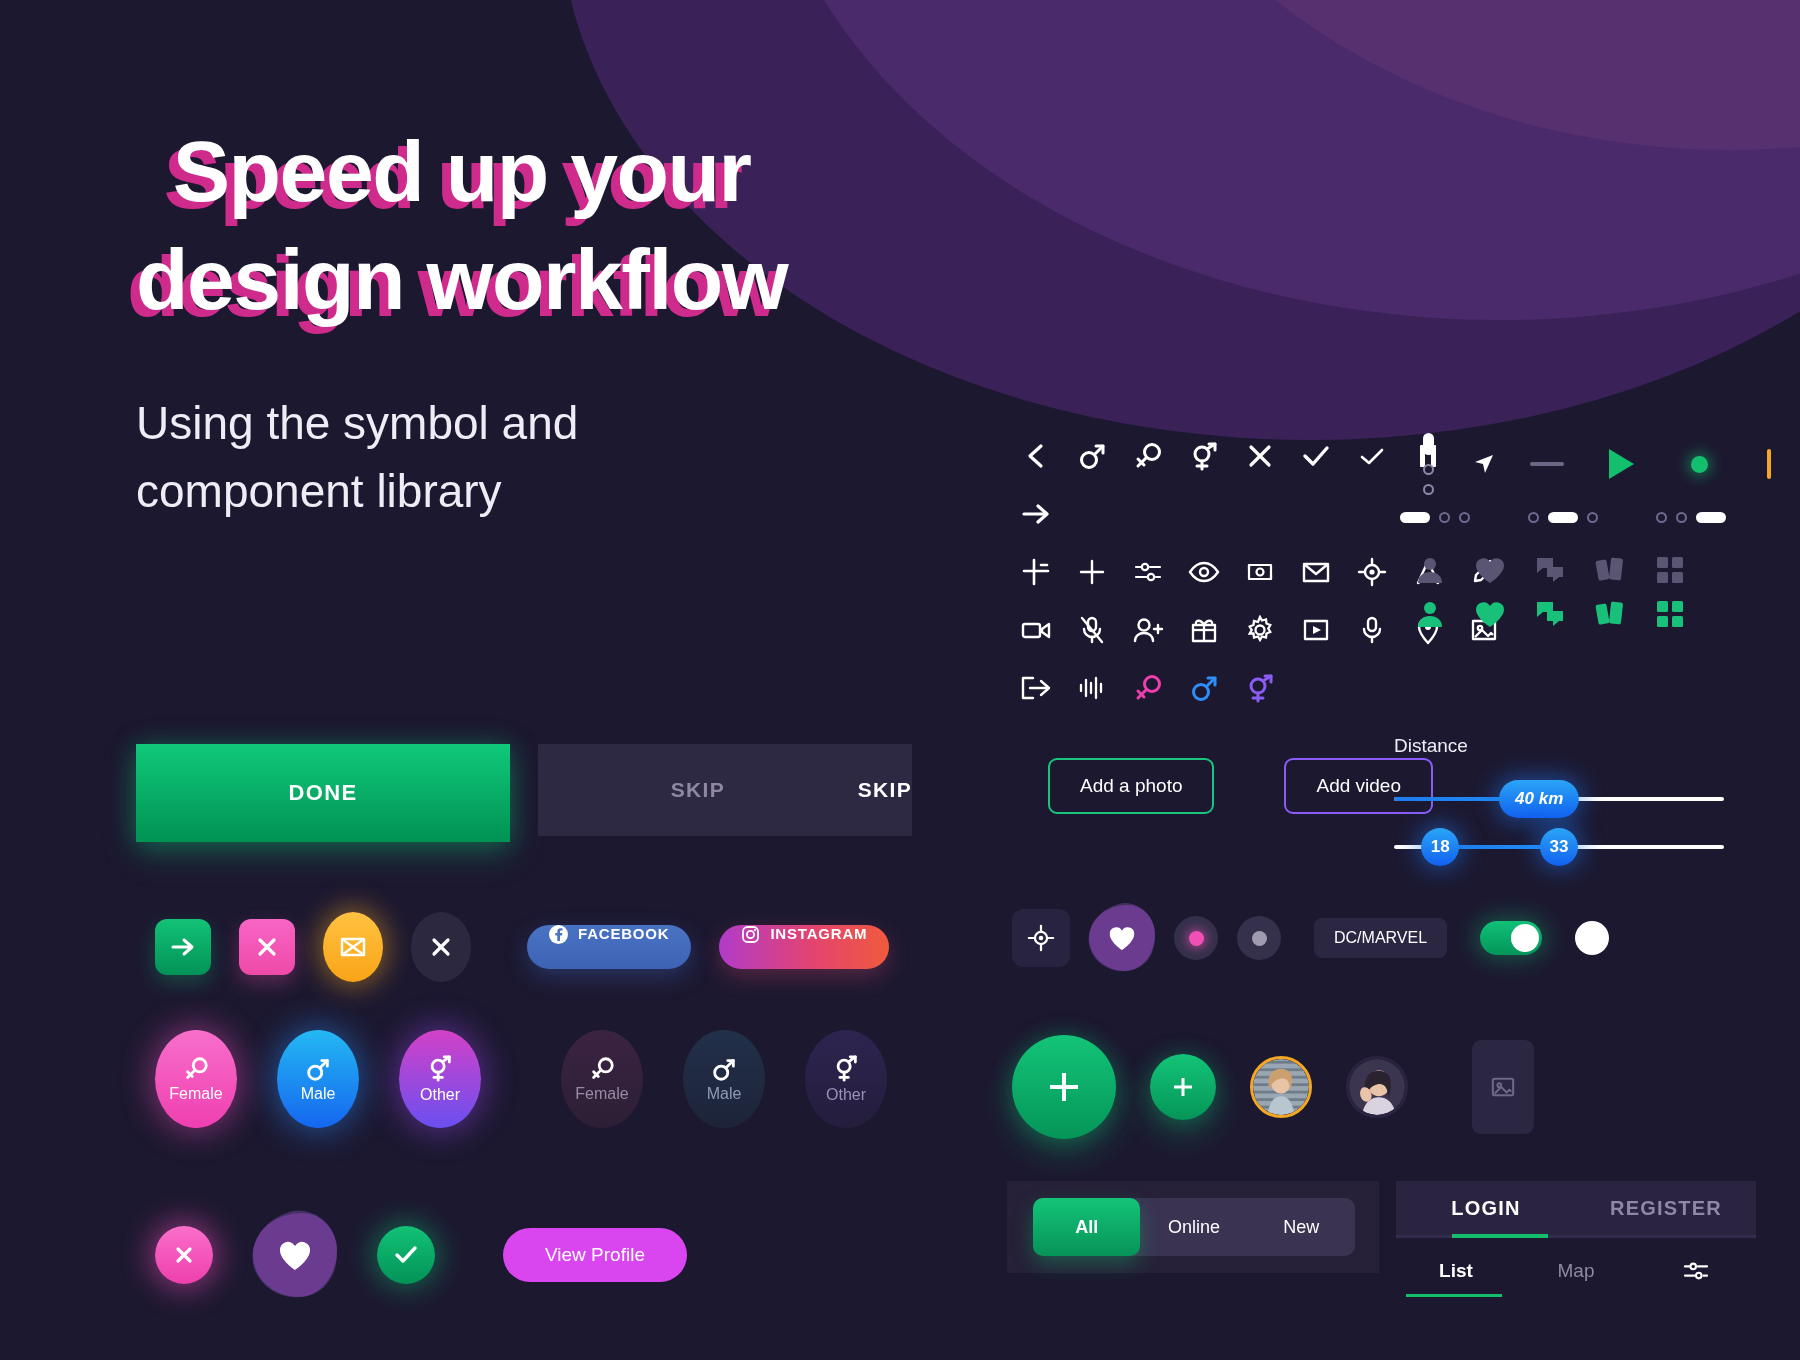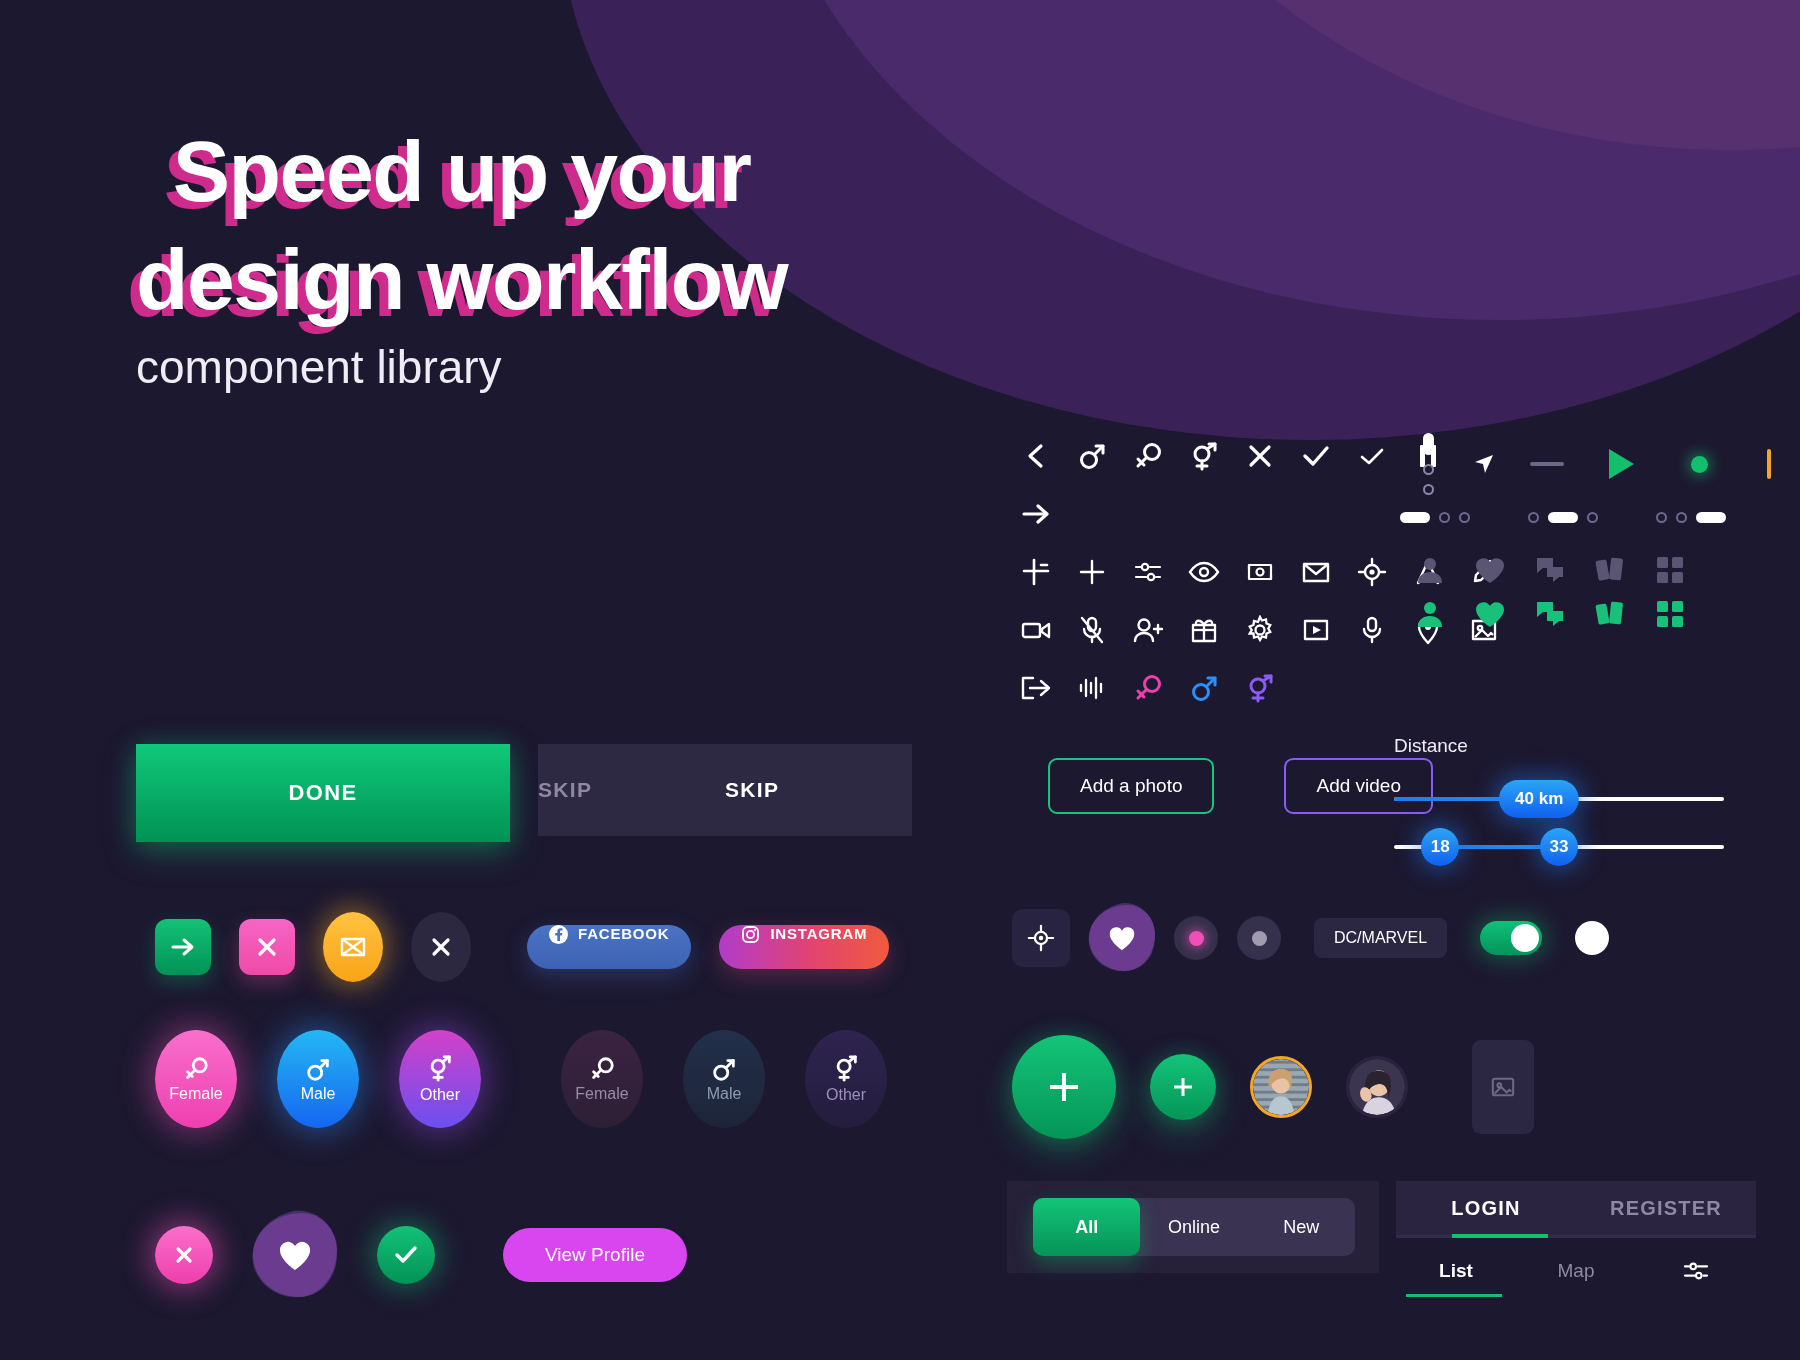--- a/index.html
+++ b/index.html
@@ -90,21 +90,21 @@
     background: linear-gradient(180deg, #0fc97a 0%, #019254 100%);
     color: #fff; font-size: 22px; font-weight: bold; letter-spacing: 1.4px;
     display: flex; align-items: center; justify-content: center;
     box-shadow: 0 10px 30px rgba(16,180,110,.35), 0 0 24px rgba(16,180,110,.25);
   }
   .skipnext {
     position: absolute; left: 538px; top: 744px;
     width: 374px; height: 92px;
     background: #2e2943; display: flex; align-items: center;
   }
-  .skipnext > div { flex: 1; text-align: left; font-size: 21px; letter-spacing: 1.3px; font-weight: bold; }
+  .skipnext > div { flex: 1; text-align: right; font-size: 21px; letter-spacing: 1.3px; font-weight: bold; }
   .sn-skip { color: #8e88a5; }
   .sn-next { color: #ffffff; }
 
   
   .chip-sq {
     width: 56px; height: 56px; border-radius: 12px;
     display: flex; align-items: center; justify-content: center;
   }
   .chip-green { background: linear-gradient(180deg,#12c277,#039257); box-shadow: 0 8px 20px rgba(16,180,110,.3); }
   .chip-pink  { background: linear-gradient(180deg,#f765c4,#ef4aa8); box-shadow: 0 8px 20px rgba(240,80,170,.3); }
@@ -191,20 +191,21 @@
   .slider-track { position: relative; height: 4px; background: #ffffff; border-radius: 2px; }
   .slider-fill { position: absolute; top: 0; left: 0; height: 4px; border-radius: 2px;
     background: linear-gradient(90deg,#1e7df0,#1f8ef5); }
   .knob-pill {
     position: absolute; top: 50%; transform: translate(-50%,-50%);
     height: 38px; border-radius: 19px; padding: 0 16px;
     background: linear-gradient(180deg,#2aa5f7,#1161ef);
     color: #fff; font-size: 17px; font-weight: bold;
     display: flex; align-items: center; justify-content: center;
     box-shadow: 0 0 22px 5px rgba(30,120,240,.45);
+    font-style: italic;
   }
   .knob-circ {
     position: absolute; top: 50%; transform: translate(-50%,-50%);
     width: 38px; height: 38px; border-radius: 50%;
     background: linear-gradient(180deg,#2aa5f7,#1161ef);
     color: #fff; font-size: 17px; font-weight: bold;
     display: flex; align-items: center; justify-content: center;
     box-shadow: 0 0 22px 5px rgba(30,120,240,.45);
   }
 
@@ -297,20 +298,21 @@
 
 <div id="stage">
 
   <div class="bg-arc-1"></div>
   <div class="bg-arc-2"></div>
   <div class="bg-arc-3"></div>
 
   <div class="hero">
     <div class="hero-title">Speed up your</div>
     <div class="hero-title">design workflow</div>
+    <div class="hero-sub">Using the symbol and</div>
     <div class="hero-sub" style="margin-top:0">component library</div>
   </div>
 
   <div class="icon-grid">
 
     <div class="icon-line">
       <span class="icon-cell">
         <svg width="26" height="30" viewBox="0 0 26 30" fill="none" stroke="currentColor" stroke-width="3.2" stroke-linecap="round" stroke-linejoin="round">
             <polyline points="18,5 7,15 18,25"></polyline>
           </svg>

